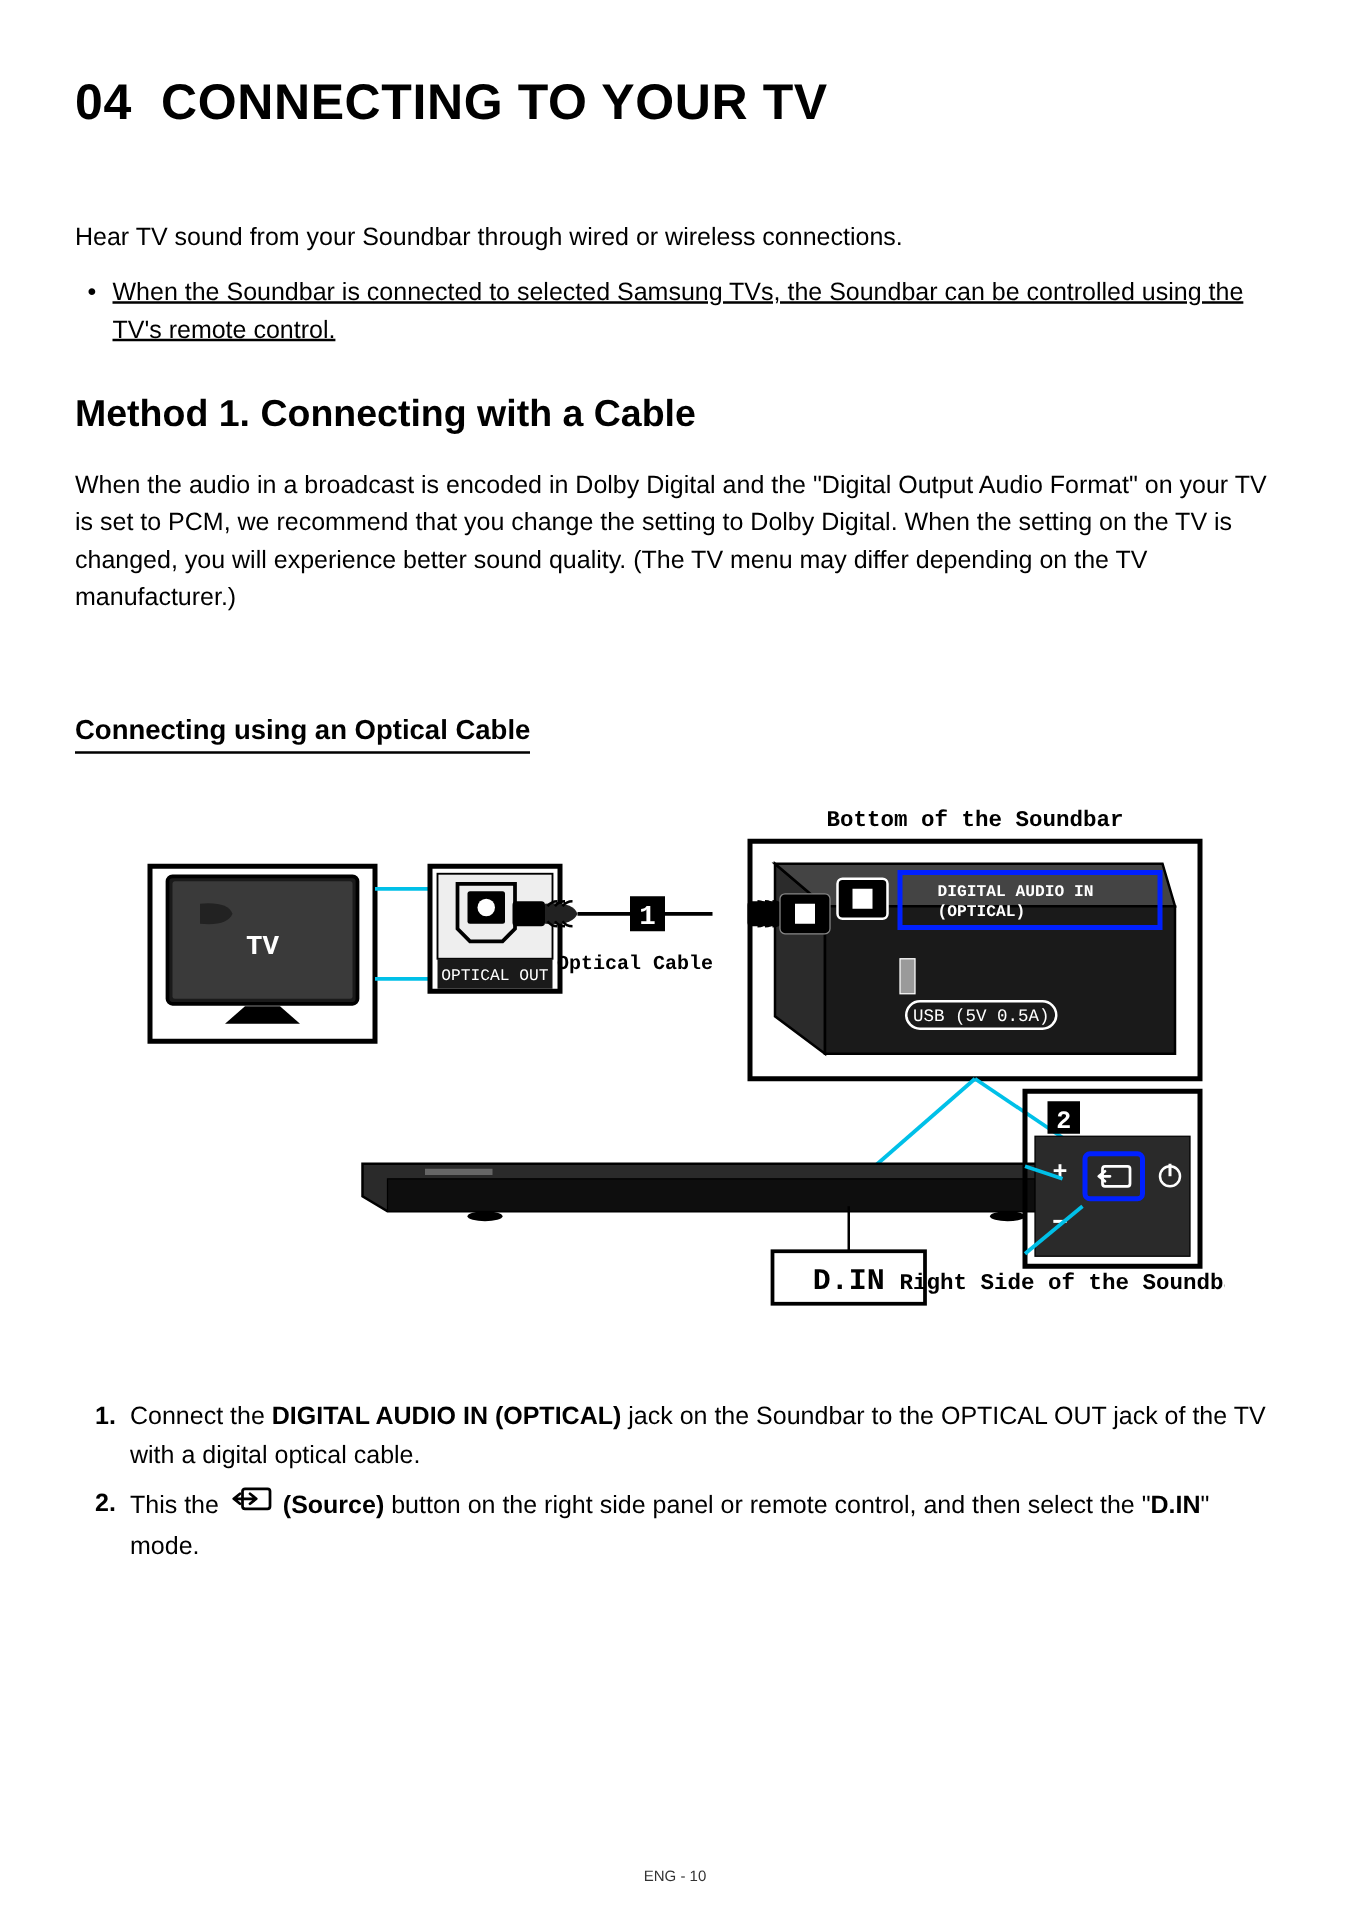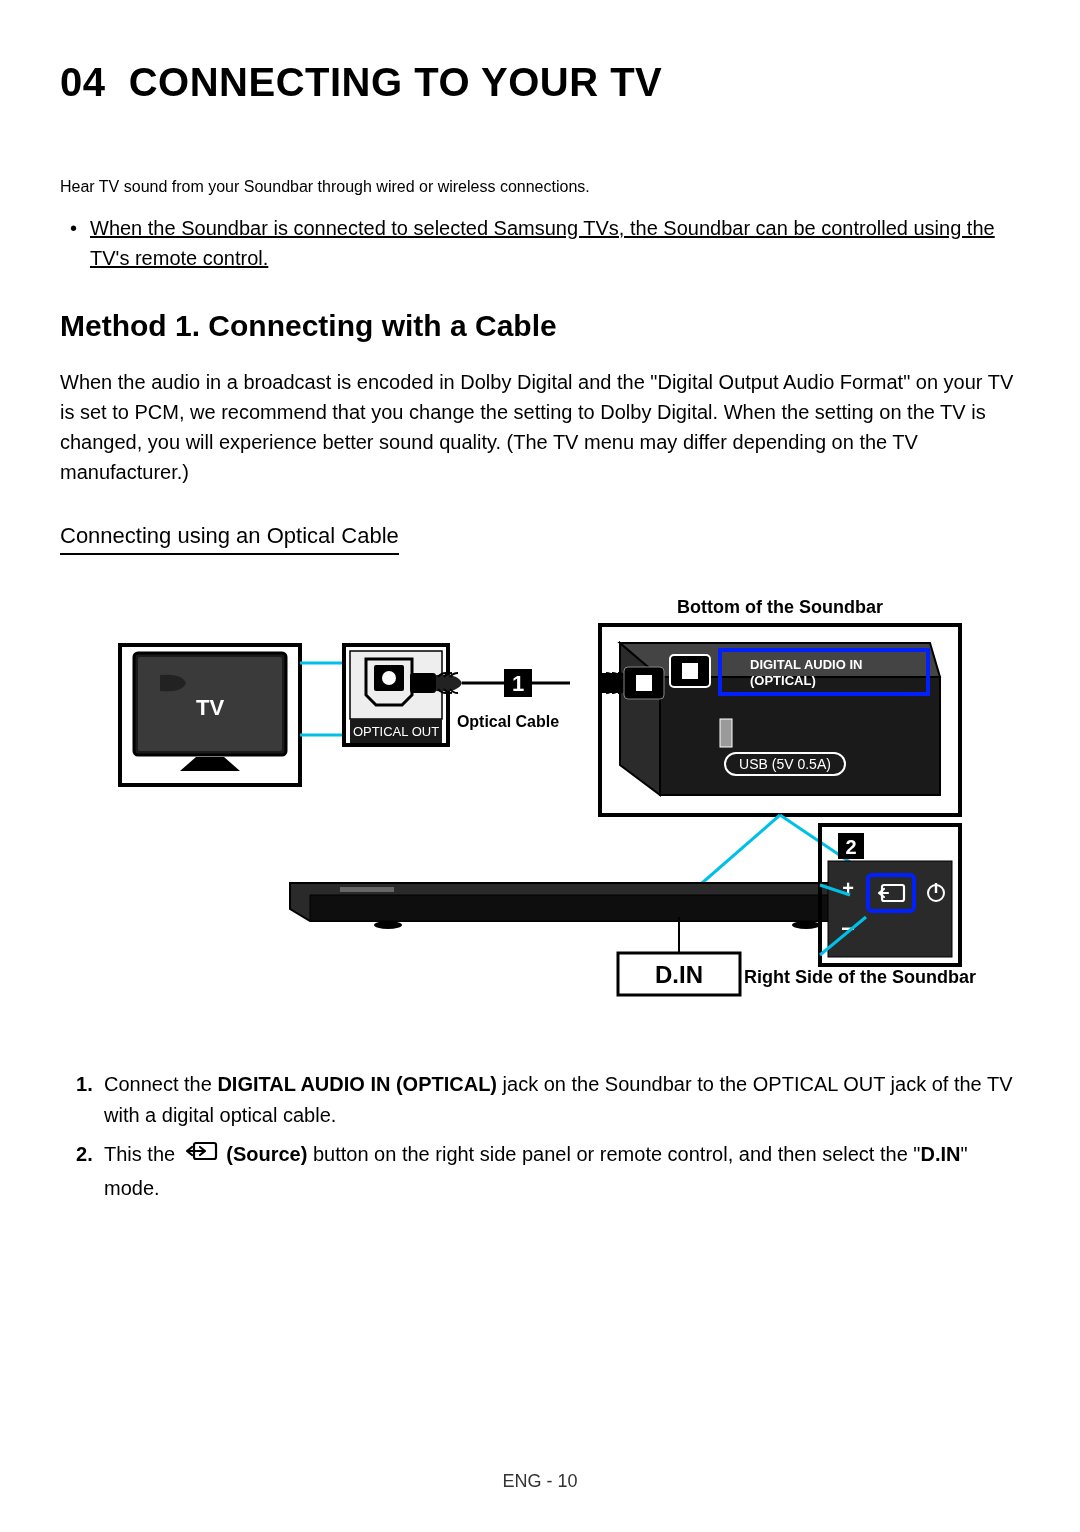--- a/index.html
+++ b/index.html
@@ -12,21 +12,21 @@
     padding: 60px 60px 40px 60px;
     position: relative;
   }
   .chapter-title {
     font-size: 40px;
     font-weight: 900;
     letter-spacing: 0.5px;
     margin-bottom: 70px;
   }
   .intro {
-    font-size: 16px;
+    font-size: 20px;
     line-height: 1.5;
     margin-bottom: 14px;
   }
   ul.top-list {
     list-style: none;
     padding-left: 30px;
     margin-bottom: 36px;
   }
   ul.top-list > li {
     font-size: 20px;
@@ -64,29 +64,31 @@
     font-weight: 900;
     margin-bottom: 24px;
   }
   .method-para {
     font-size: 20px;
     line-height: 1.5;
     margin-bottom: 36px;
   }
   .sub-title {
     font-size: 22px;
-    font-weight: 400;
+    font-weight: 700;
     border-bottom: 2px solid #000;
     display: inline-block;
     padding-bottom: 4px;
     margin-bottom: 40px;
+    margin-top: 42px;
   }
   .diagram-wrap {
     margin: 0 auto 40px auto;
     width: 880px;
+    font-family: Liberation Mono, monospace;
   }
   ol.steps {
     list-style: none;
     padding-left: 44px;
     counter-reset: step;
   }
   ol.steps > li {
     font-size: 20px;
     line-height: 1.55;
     position: relative;
@@ -96,24 +98,24 @@
   ol.steps > li::before {
     content: counter(step) ".";
     position: absolute;
     left: -28px;
     top: 0;
     font-weight: 700;
   }
   .b { font-weight: 700; }
   .page-footer {
     position: absolute;
-    bottom: 40px;
+    bottom: 24px;
     left: 0; right: 0;
     text-align: center;
-    font-size: 18px;
+    font-size: 12px;
     color: #333;
   }
   .source-icon {
     display: inline-block;
     vertical-align: middle;
     margin: 0 3px 3px 3px;
   }
 </style>
 </head>
 <body>

